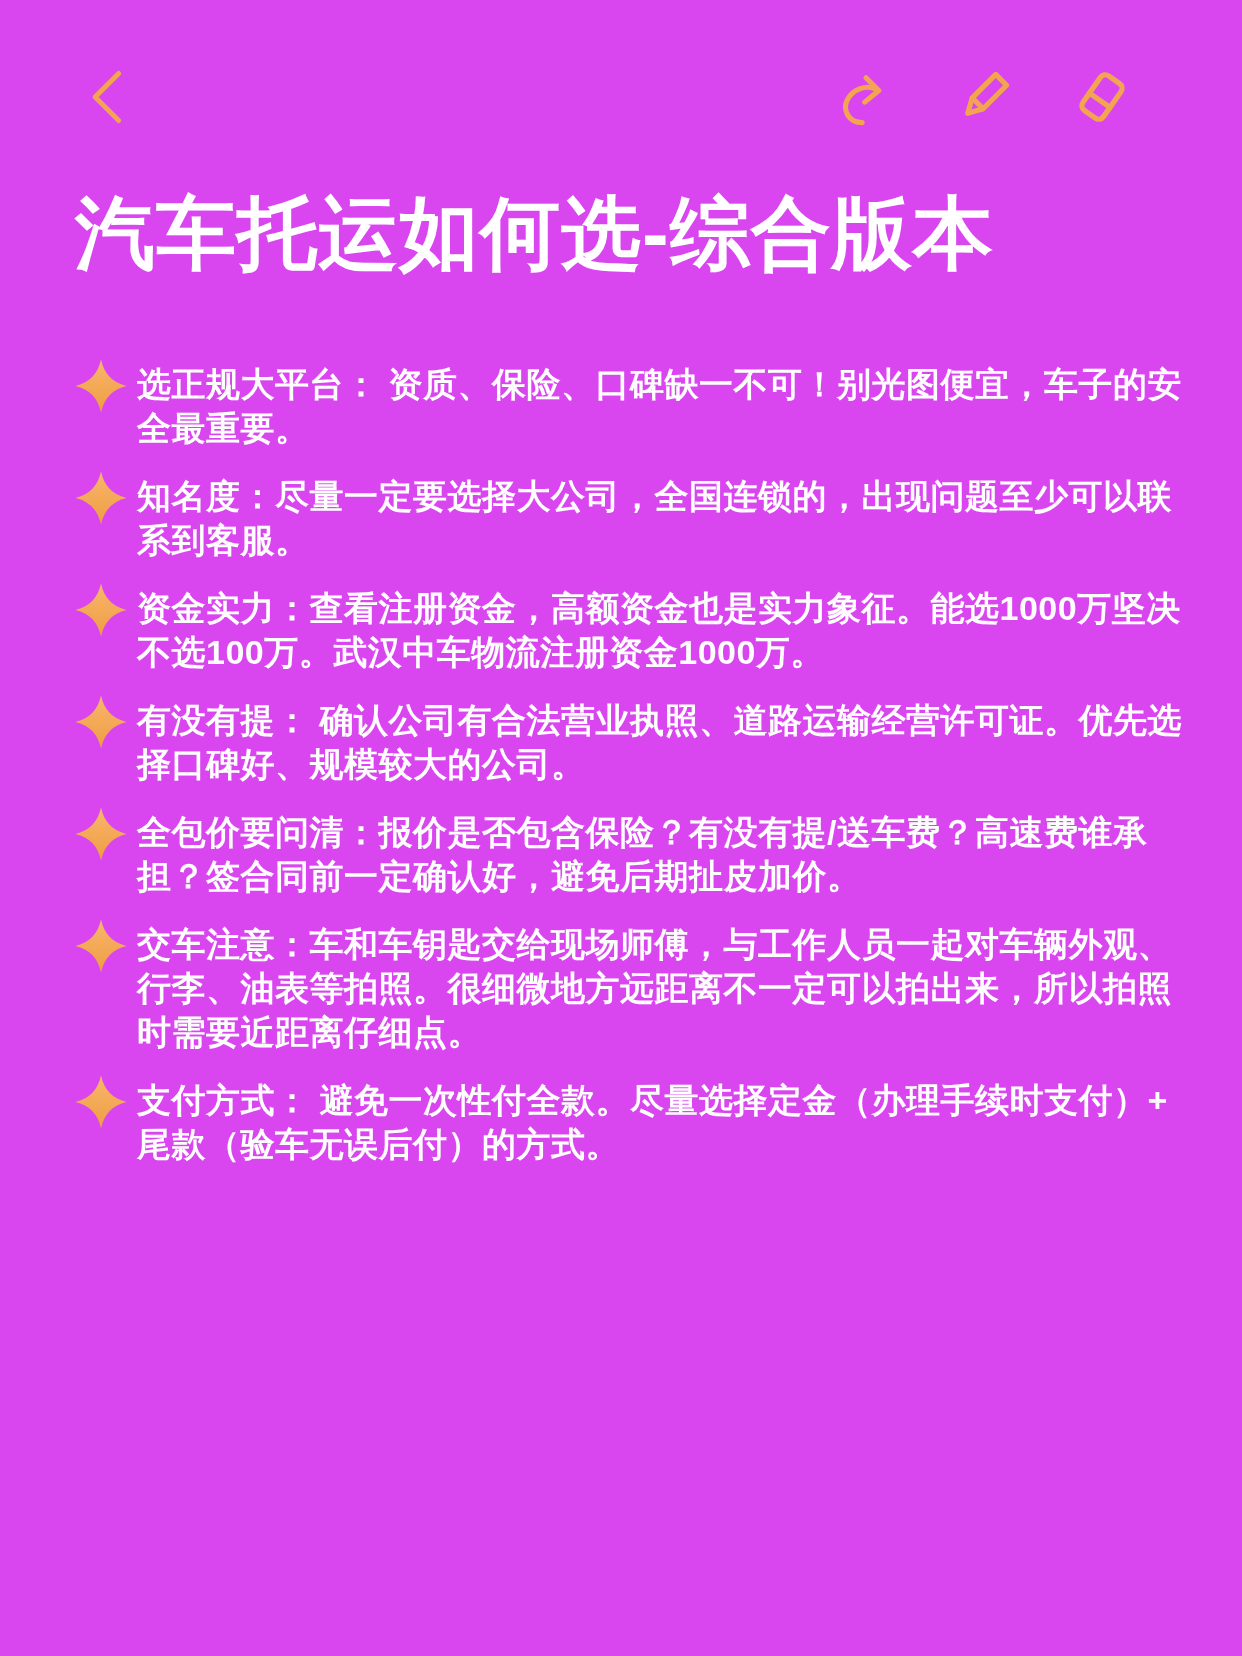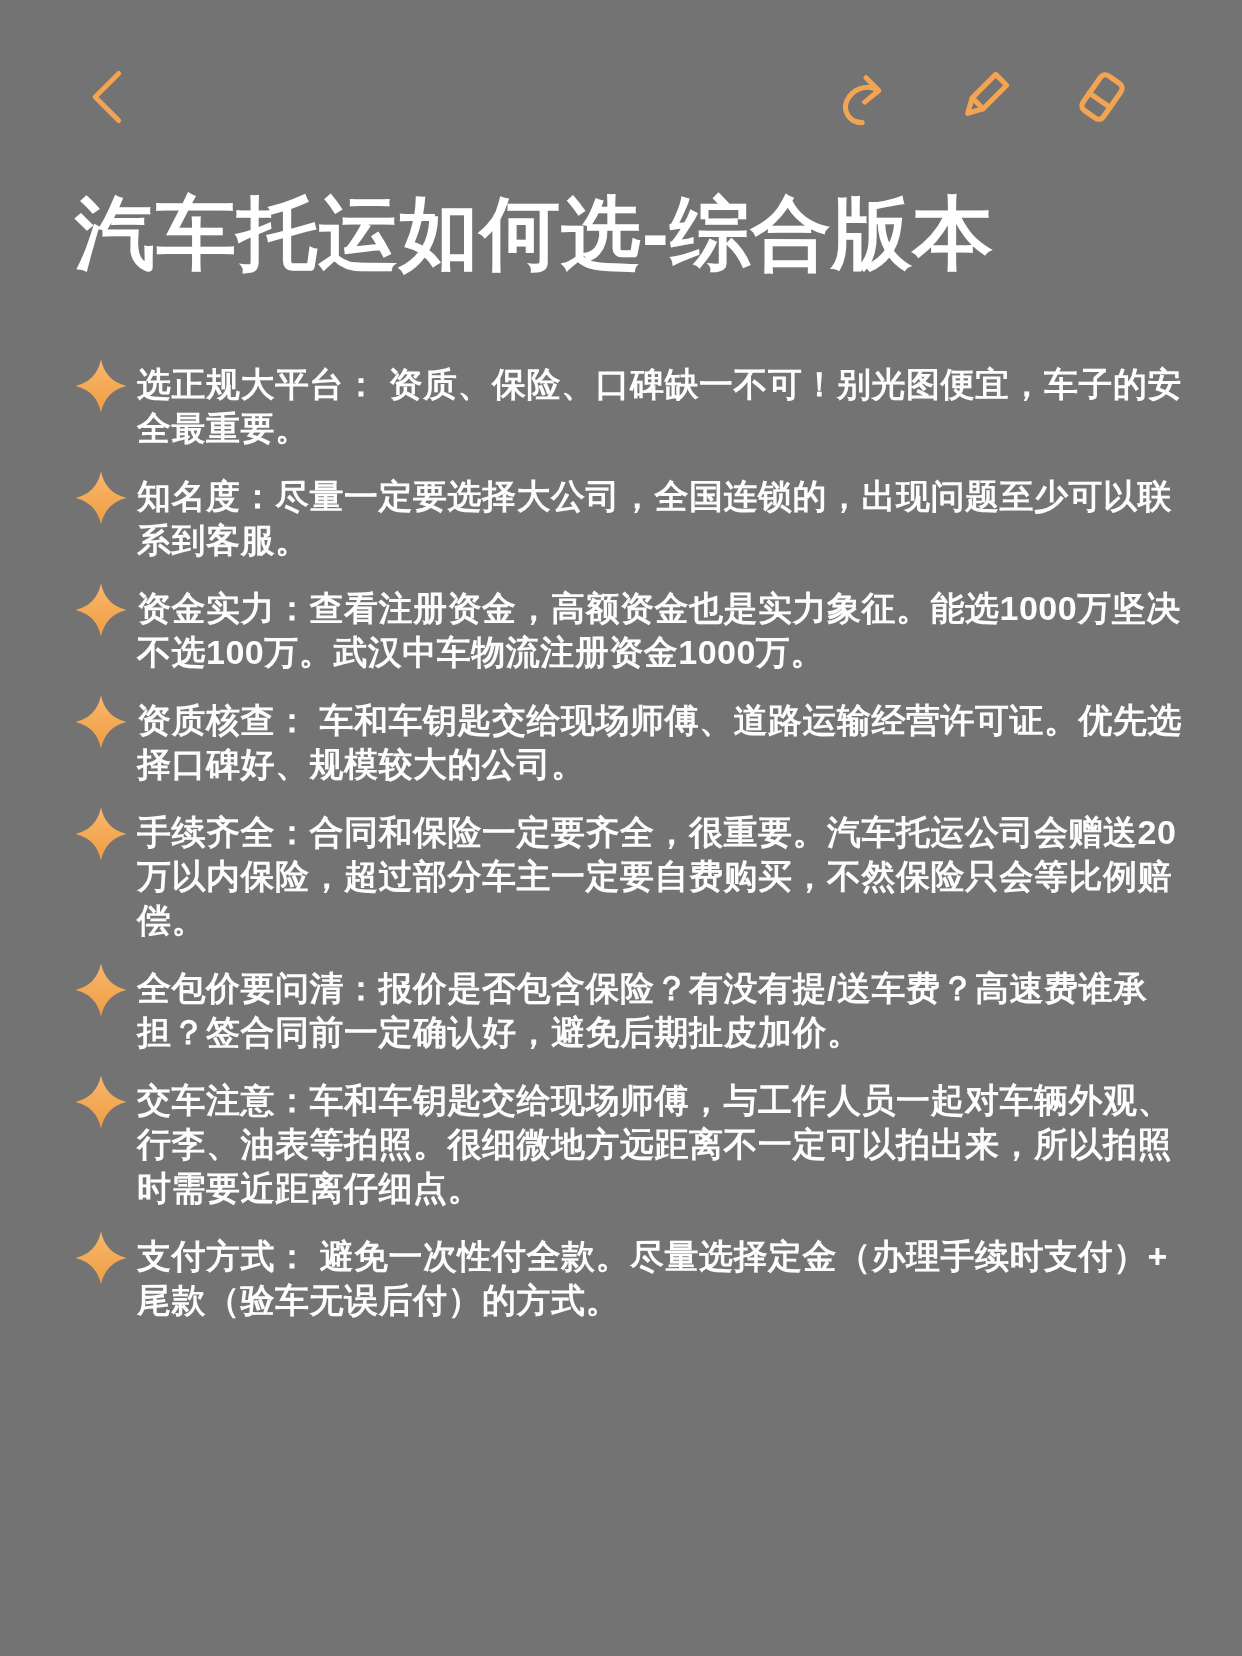--- a/index.html
+++ b/index.html
@@ -1,18 +1,18 @@
 <!DOCTYPE html>
 <html><head>
 <meta charset="utf-8">
 <style>
   html,body{margin:0;padding:0;background:#0a0a0a;}
   body{width:1242px;height:1656px;font-family:"Liberation Sans",sans-serif;}
   .page{position:relative;width:1242px;height:1656px;box-sizing:border-box;
-        padding:56px 60px 0 75px;background:#737373;overflow:hidden;}
+        padding:56px 60px 0 75px;background:#d946ef;overflow:hidden;}
   
   .toolbar{display:flex;justify-content:space-between;align-items:center;height:82px;}
   .icon-btn{background:none;border:none;padding:0;width:70px;height:80px;
             display:flex;align-items:center;justify-content:center;cursor:pointer;}
   .icon-btn svg{display:block;}
   .toolbar-right{display:flex;gap:48px;margin-right:45px;}
   .stroke-icon{fill:none;stroke:#f2a452;stroke-width:8;stroke-linecap:round;stroke-linejoin:round;}
   
   .title{margin:52px 0 0;color:#ffffff;font-size:80px;line-height:1.1;
          font-weight:900;letter-spacing:1px;}
@@ -95,27 +95,21 @@
     <li class="tip">
       <svg class="star" viewBox="0 0 100 100" preserveAspectRatio="none">
           <path fill="url(#sg)" d="M50,1 Q59,41 99,50 Q59,59 50,99 Q41,59 1,50 Q41,41 50,1 Z"></path>
         </svg>
       <span class="tip-text">资金实力：查看注册资金，高额资金也是实力象征。能选1000万坚决不选100万。武汉中车物流注册资金1000万。</span>
     </li>
     <li class="tip">
       <svg class="star" viewBox="0 0 100 100" preserveAspectRatio="none">
           <path fill="url(#sg)" d="M50,1 Q59,41 99,50 Q59,59 50,99 Q41,59 1,50 Q41,41 50,1 Z"></path>
         </svg>
-      <span class="tip-text">资质核查： 车和车钥匙交给现场师傅、道路运输经营许可证。优先选择口碑好、规模较大的公司。</span>
-    </li>
-    <li class="tip">
-      <svg class="star" viewBox="0 0 100 100" preserveAspectRatio="none">
-          <path fill="url(#sg)" d="M50,1 Q59,41 99,50 Q59,59 50,99 Q41,59 1,50 Q41,41 50,1 Z"></path>
-        </svg>
-      <span class="tip-text">手续齐全：合同和保险一定要齐全，很重要。汽车托运公司会赠送20万以内保险，超过部分车主一定要自费购买，不然保险只会等比例赔偿。</span>
+      <span class="tip-text">有没有提： 确认公司有合法营业执照、道路运输经营许可证。优先选择口碑好、规模较大的公司。</span>
     </li>
     <li class="tip">
       <svg class="star" viewBox="0 0 100 100" preserveAspectRatio="none">
           <path fill="url(#sg)" d="M50,1 Q59,41 99,50 Q59,59 50,99 Q41,59 1,50 Q41,41 50,1 Z"></path>
         </svg>
       <span class="tip-text">全包价要问清：报价是否包含保险？有没有提/送车费？高速费谁承担？签合同前一定确认好，避免后期扯皮加价。</span>
     </li>
     <li class="tip">
       <svg class="star" viewBox="0 0 100 100" preserveAspectRatio="none">
           <path fill="url(#sg)" d="M50,1 Q59,41 99,50 Q59,59 50,99 Q41,59 1,50 Q41,41 50,1 Z"></path>

